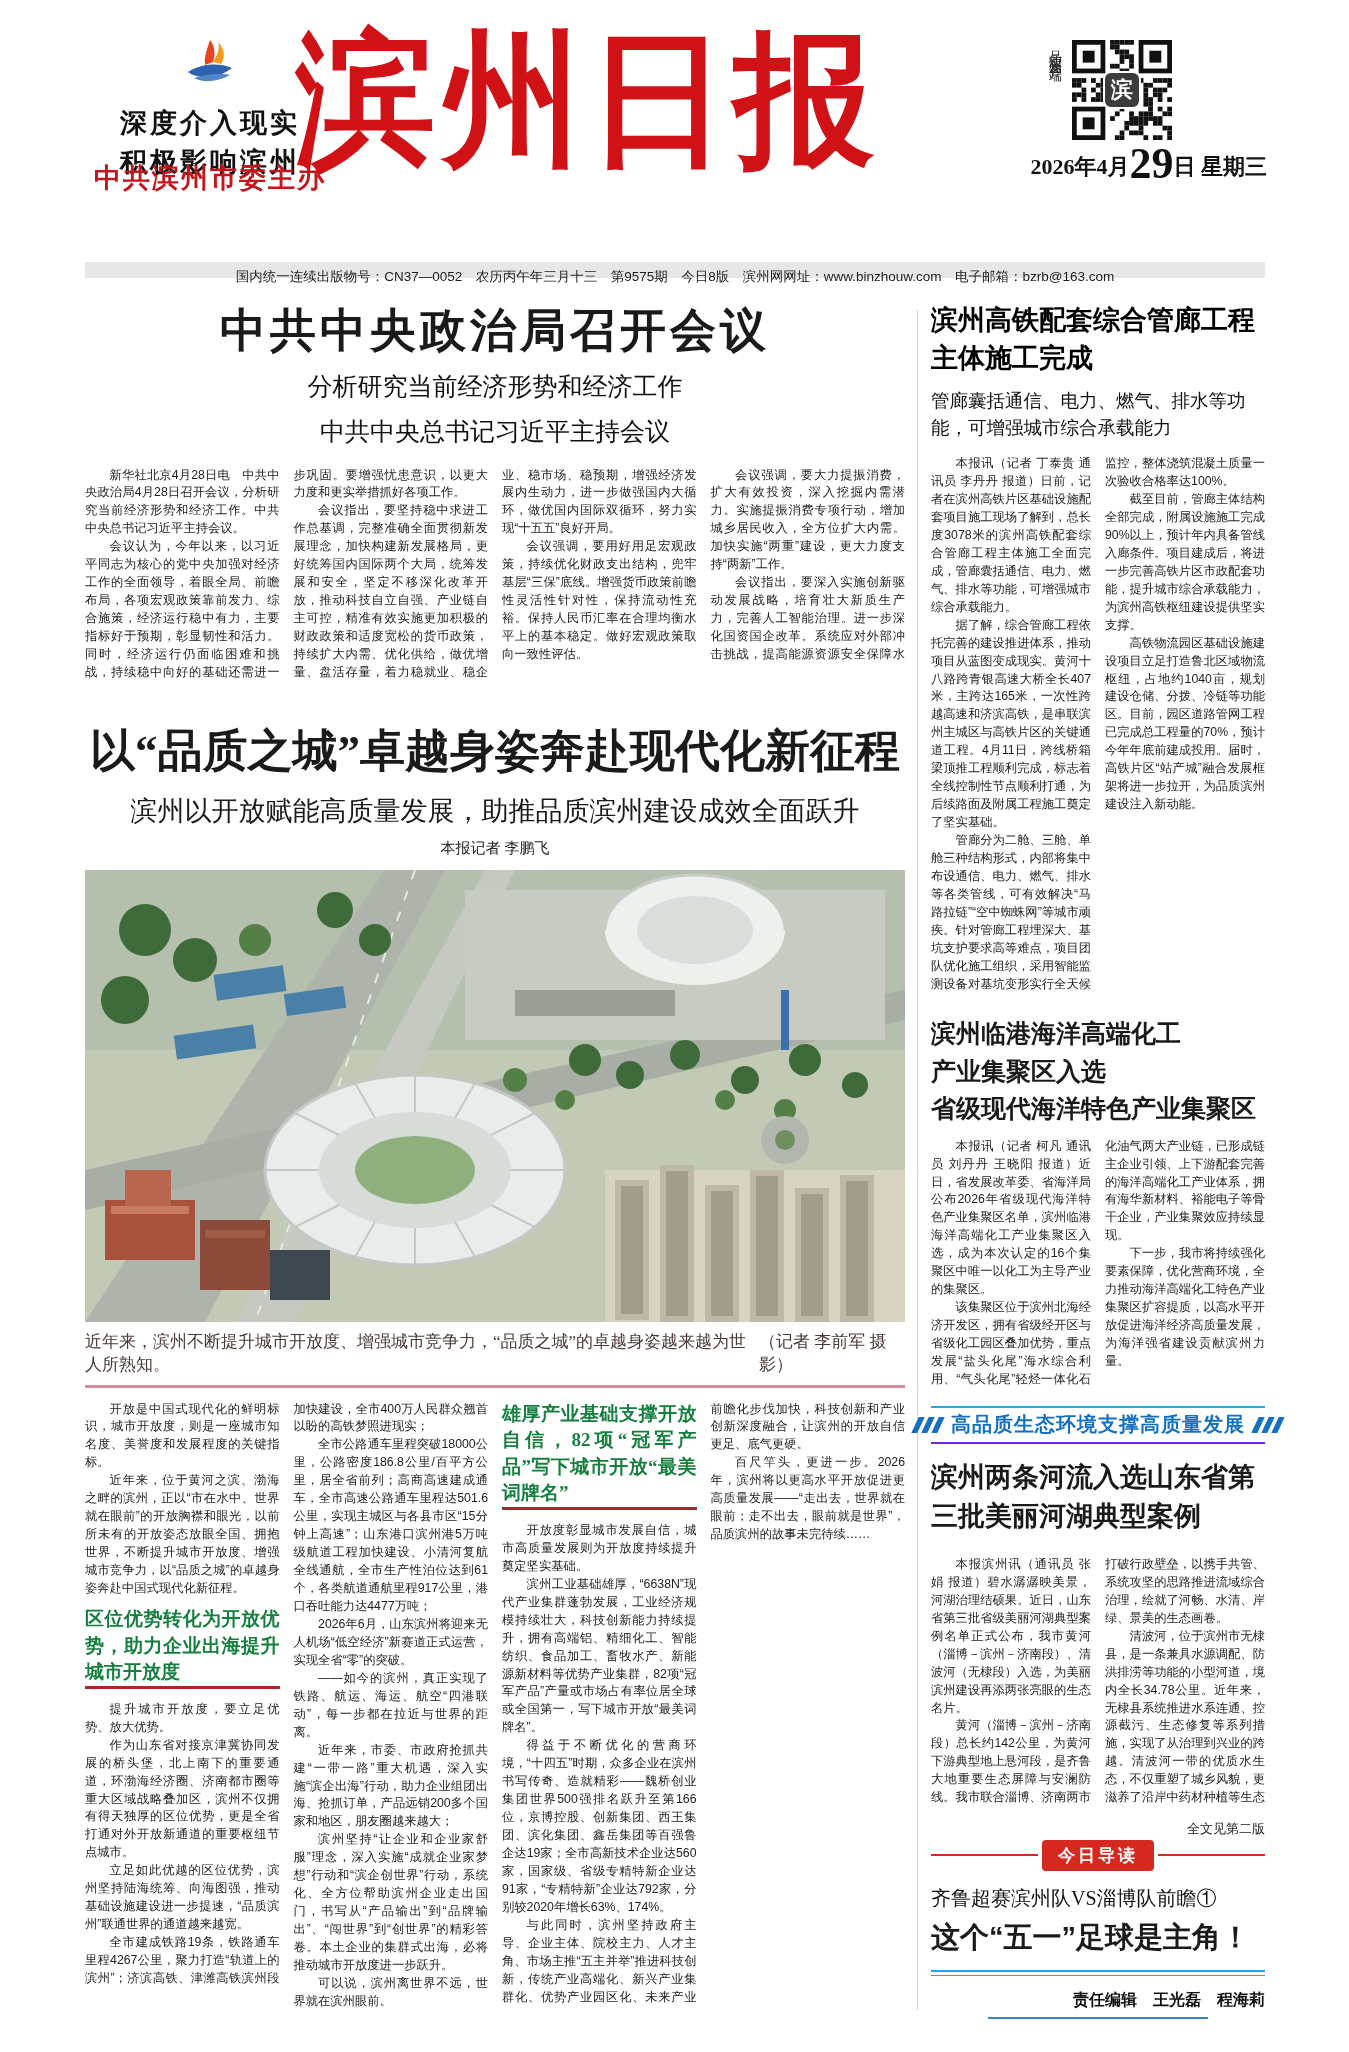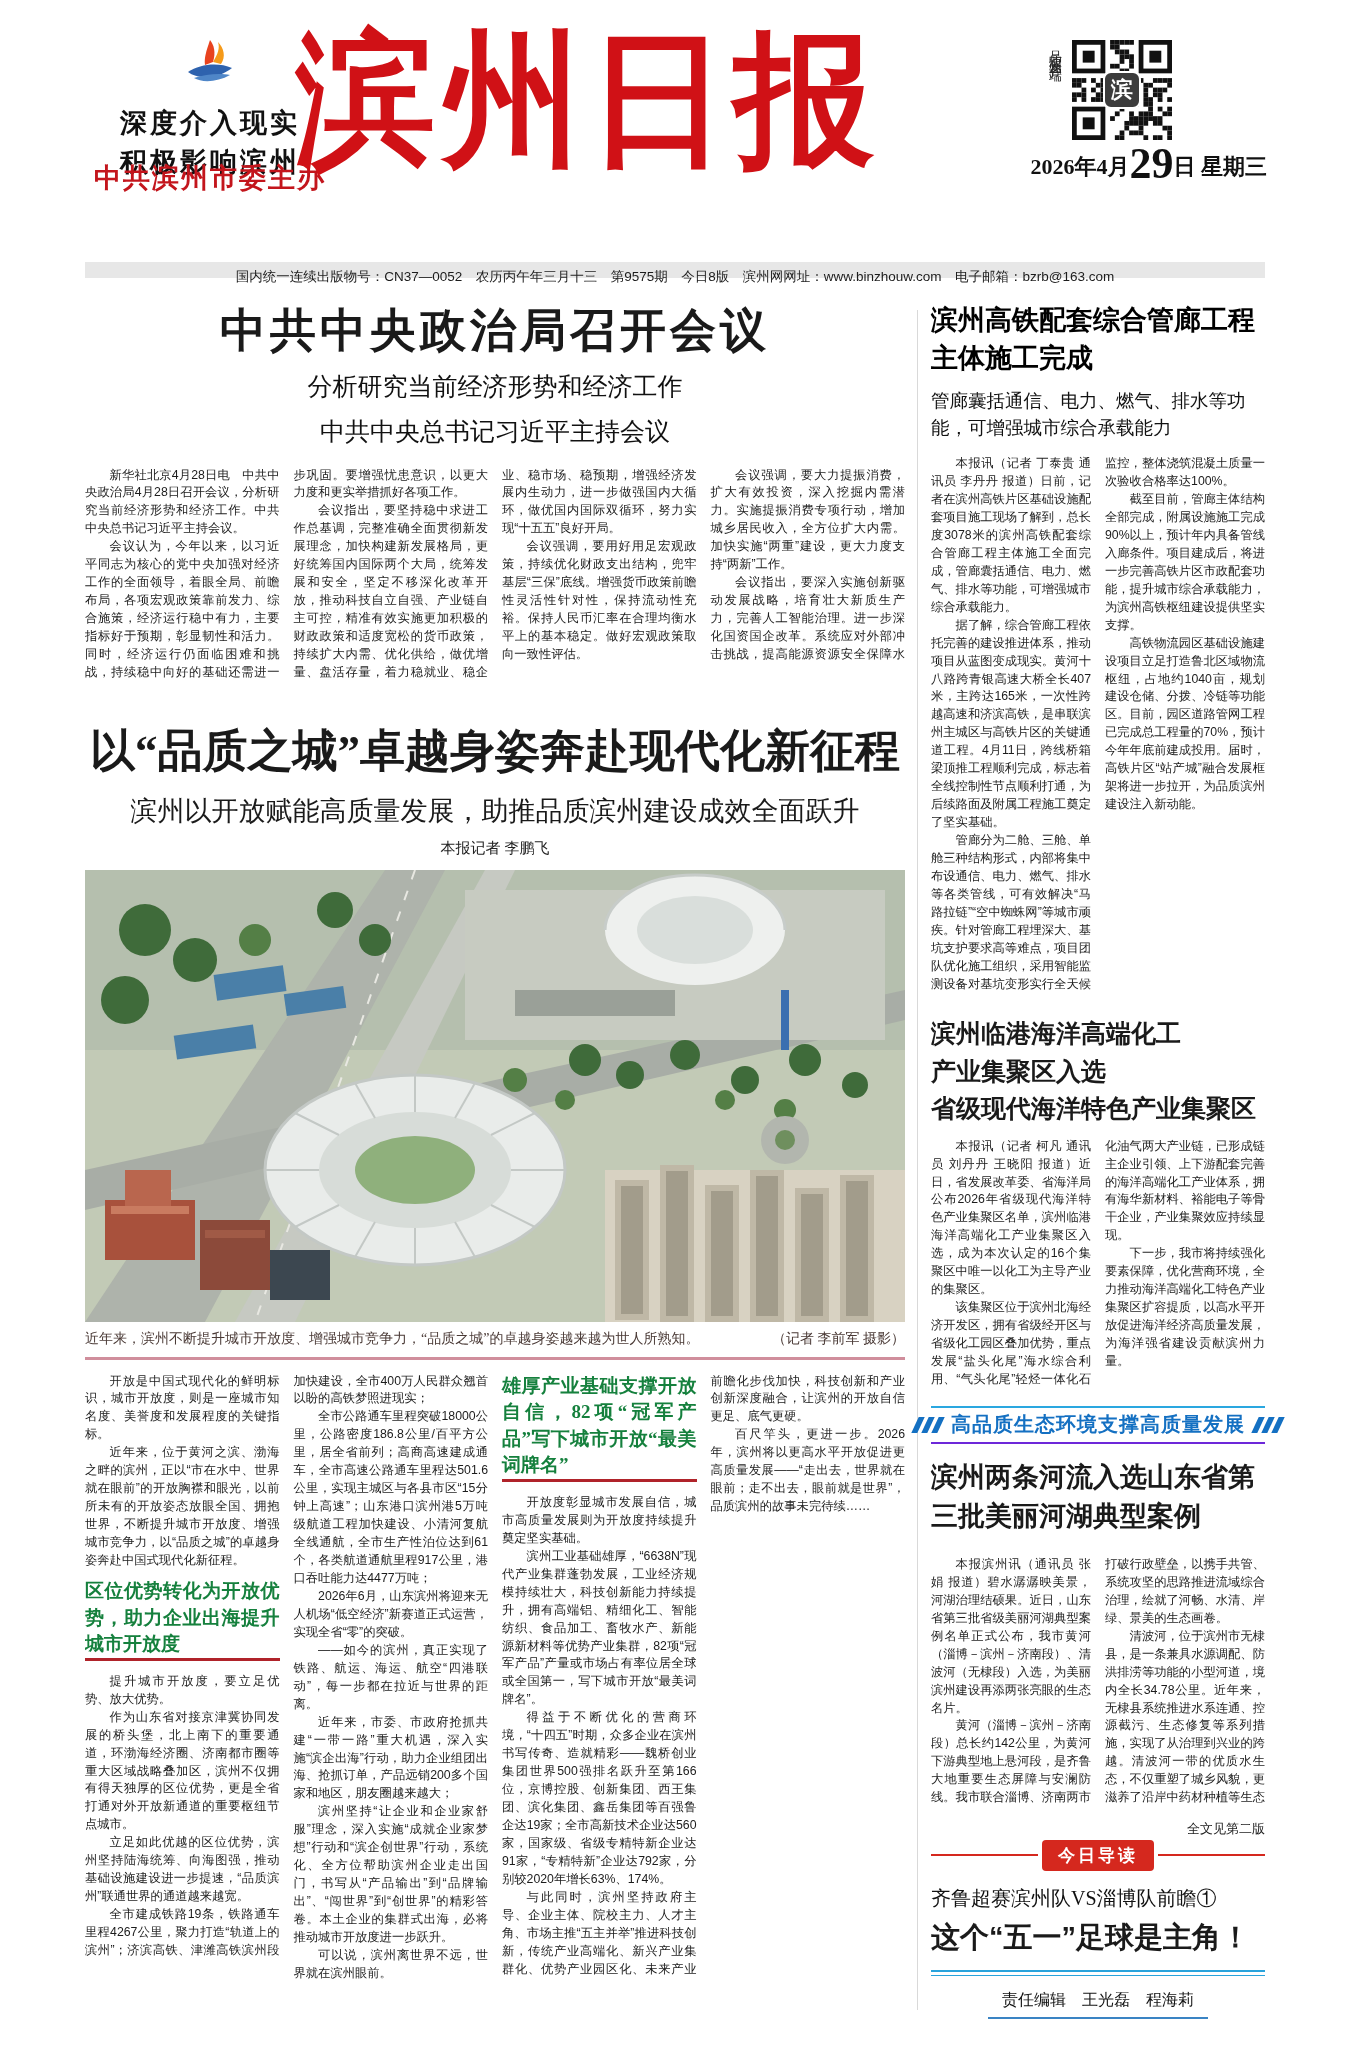--- a/index.html
+++ b/index.html
@@ -44,21 +44,21 @@
       text-align:justify;color:#1c1c1c;overflow:hidden;}
   .body-cols p{margin:0;text-indent:2em;}
   .a1-body{margin-top:16px;height:228px;column-count:4;}
 
   
   .a2-headline{font-family:"Liberation Serif",serif;font-weight:bold;font-size:45px;
       text-align:center;margin-top:26px;white-space:nowrap;letter-spacing:0px;}
   .a2-sub{font-size:27px;text-align:center;margin-top:12px;font-family:"Liberation Serif",serif;}
   .a2-byline{font-size:15px;text-align:center;margin-top:10px;color:#222;}
   .photo-frame{margin-top:12px;width:820px;height:452px;overflow:hidden;background:#b9c4b2;}
-  .caption-row{display:flex;justify-content:space-between;margin-top:8px;font-size:14px;
+  .caption-row{display:flex;justify-content:space-between;margin-top:8px;font-size:17px;
       color:#4a3a36;font-family:"Liberation Serif",serif;}
   .pink-rule{margin-top:9px;height:3px;background:#d08e9c;}
   .a2-body{margin-top:13px;height:618px;column-count:4;}
   .red-subhead{font-size:19px;font-weight:bold;color:#15803d;line-height:1.4;margin:8px 0 12px;
       border-bottom:3px solid #b0232a;padding-bottom:0;font-family:"Liberation Serif",serif;}
 
   
   .sb-headline{font-family:"Liberation Serif",serif;font-weight:bold;font-size:27px;
       line-height:1.4;color:#000;}
   .sb-sub{font-size:18.5px;line-height:1.5;margin-top:10px;color:#111;
@@ -78,21 +78,21 @@
 
   .daodu{position:relative;margin-top:16px;}
   .daodu-row{display:flex;align-items:center;gap:4px;}
   .daodu-row .rline{flex:1;height:2px;background:#d5281e;}
   .daodu-ribbon{background:#d5281e;color:#fff;font-size:17px;font-weight:bold;letter-spacing:3px;
       padding:4px 16px;border-radius:4px;}
   .daodu-note{position:absolute;right:0;top:-20px;font-size:13px;color:#222;}
   .daodu-kicker{font-family:"Liberation Serif",serif;font-size:20px;margin-top:14px;color:#111;}
   .daodu-title{font-family:Liberation Sans, sans-serif;font-weight:bold;font-size:29px;margin-top:6px;}
   .blue-double{margin-top:12px;height:3px;border-top:2px solid #29a3dc;border-bottom:1px solid #29a3dc;}
-  .editor-line{text-align:center;font-size:16px;font-weight:normal;margin-top:14px;color:#111;}
+  .editor-line{text-align:right;font-size:16px;font-weight:bold;margin-top:14px;color:#111;}
   .editor-underline{width:220px;height:0;border-bottom:2px solid #3a84c4;margin:6px auto 0;}
 </style>
 </head>
 <body>
 
 <div class="page">
 
   <div class="logo-block">
     <span class="sail-icon">
       <svg width="60" height="56" viewBox="0 0 60 56">

